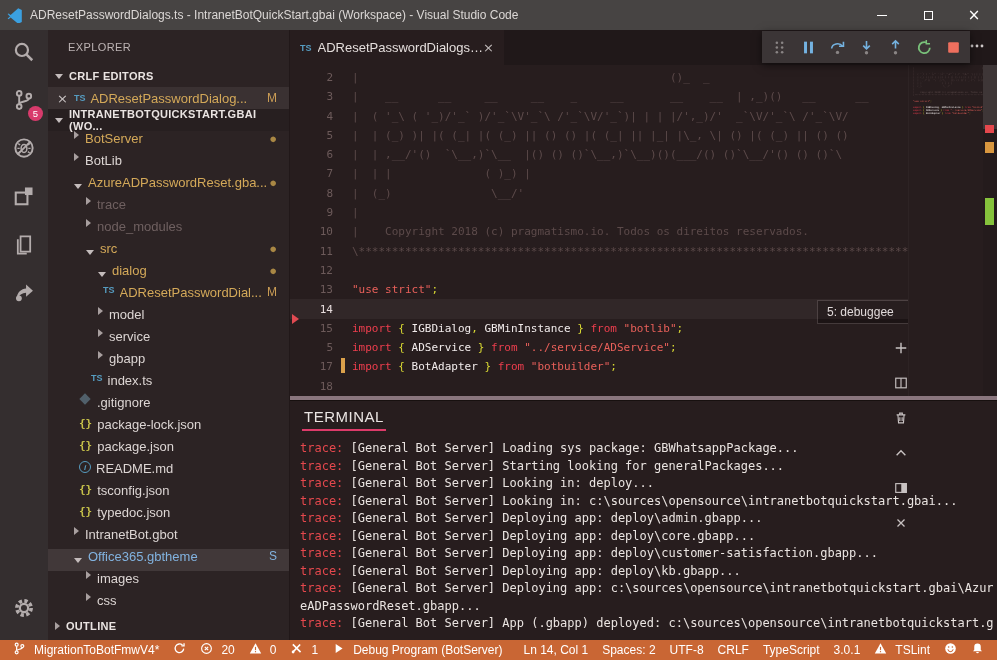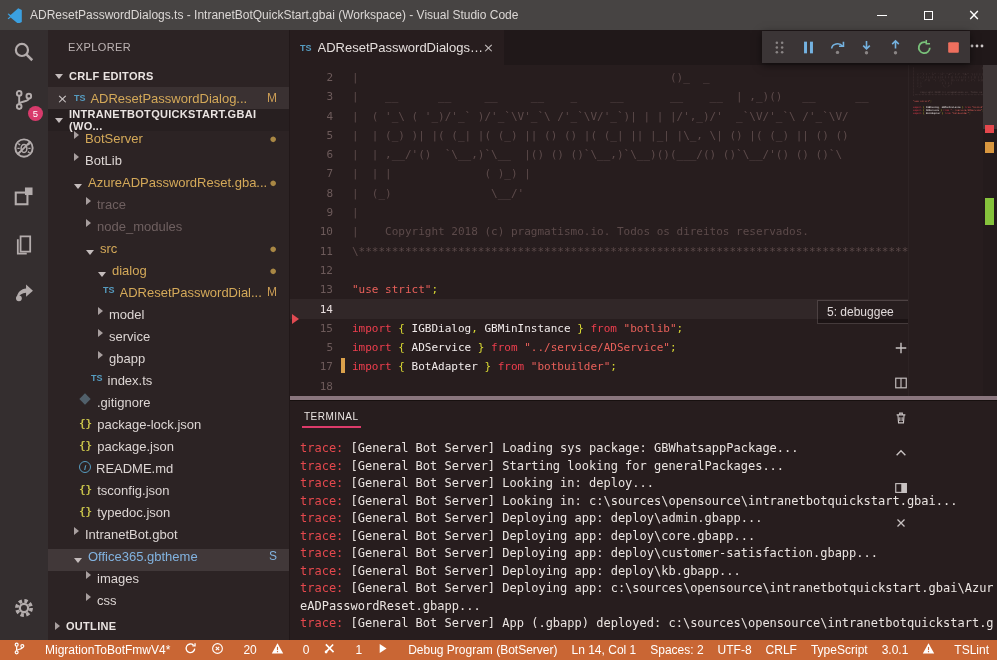--- a/index.html
+++ b/index.html
@@ -81,32 +81,32 @@
   .ruler{position:absolute;top:0;right:0;width:14px;height:100%;background:#241b1c;z-index:3;}
   .ruler .slider{position:absolute;left:0;top:0;width:100%;height:64px;background:rgba(255,255,255,.12);}
   .rm{position:absolute;left:2px;width:9px;}
   .rm-red{top:60px;height:8px;background:#e5484d;}
   .rm-orange{top:77px;height:11px;background:#d9973f;}
   .rm-green{top:133px;height:27px;background:#86c33c;}
   .hscroll{position:absolute;left:0;right:0;bottom:0;height:4px;background:#8a767e;z-index:6;}
   
   .panel{height:240px;flex:none;background:#271d1e;border-top:1px solid #17100f;display:flex;flex-direction:column;}
   .panel-h{height:31px;display:flex;align-items:center;padding:0 12px;flex:none;}
-  .panel-tab{font-size:10px;color:#eae4e2;letter-spacing:.5px;border-bottom:2px solid #dd3b6a;padding:5px 2px 4px;cursor:pointer;}
+  .panel-tab{font-size:15px;color:#eae4e2;letter-spacing:.5px;border-bottom:2px solid #dd3b6a;padding:5px 2px 4px;cursor:pointer;}
   .panel-actions{margin-left:auto;display:flex;align-items:center;gap:17px;color:#c8c2c2;flex-direction:column;}
   .panel-actions svg{width:14px;height:14px;}
   .dropdown{background:#1c1415;border:1px solid #443a3b;color:#e0dada;font-size:12px;height:24px;display:flex;align-items:center;padding:0 9px;width:168px;justify-content:space-between;cursor:pointer;}
   .dd-caret{font-size:8px;color:#c8c2c2;}
   .terminal{flex:1;font:12px/17.5px "DejaVu Sans Mono",monospace;color:#eae4e1;padding:8px 0 0 10px;white-space:pre;overflow:hidden;}
   .t-prefix{color:#e5484d;}
   
   .statusbar{height:20px;background:#c96634;--sbBg:#c96634;display:flex;align-items:center;color:#fff;font-size:12px;padding:0 6px;}
   .sb-left{display:flex;align-items:center;height:20px;}
   .sb-right{margin-left:auto;display:flex;align-items:center;height:20px;}
-  .sb-item{display:flex;align-items:center;gap:19px;padding:0 7px;height:20px;cursor:pointer;white-space:nowrap;}
+  .sb-item{display:flex;align-items:center;gap:8px;padding:0 7px;height:20px;cursor:pointer;white-space:nowrap;}
   .sb-item svg{width:13px;height:13px;}
 </style>
 </head>
 <body>
 
 <div class="window">
 
   <div class="titlebar">
     <span class="tb-logo">
       <svg viewBox="0 0 16 16">

